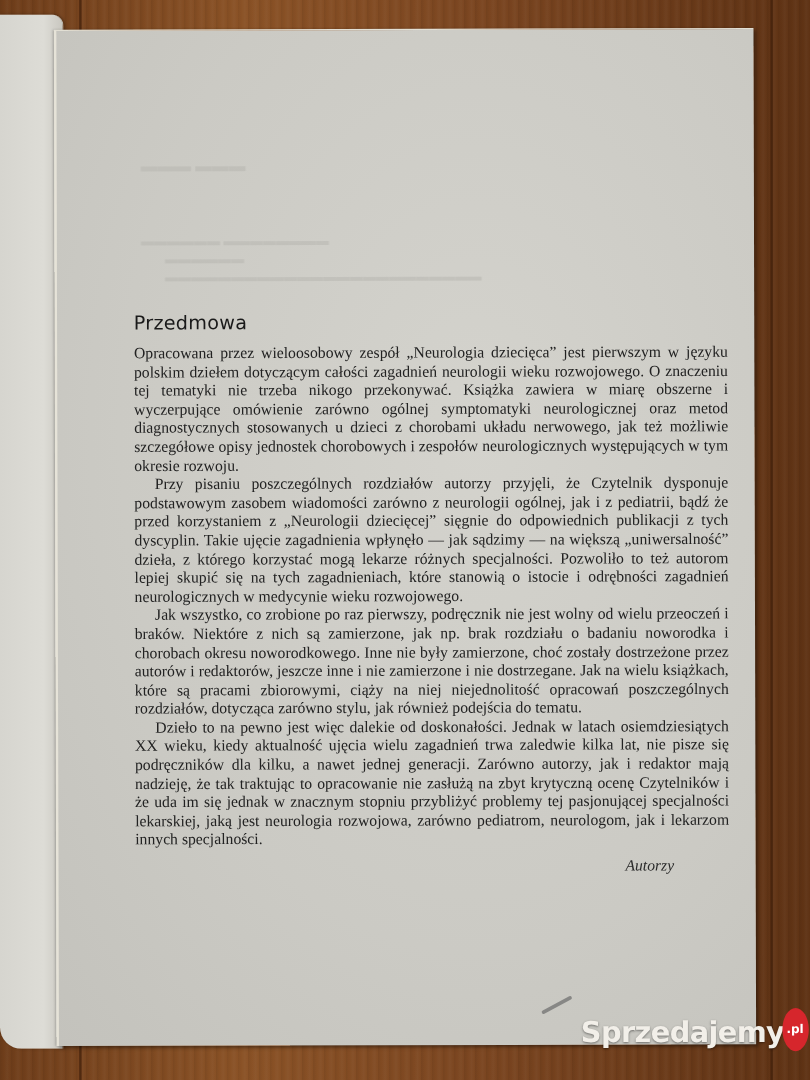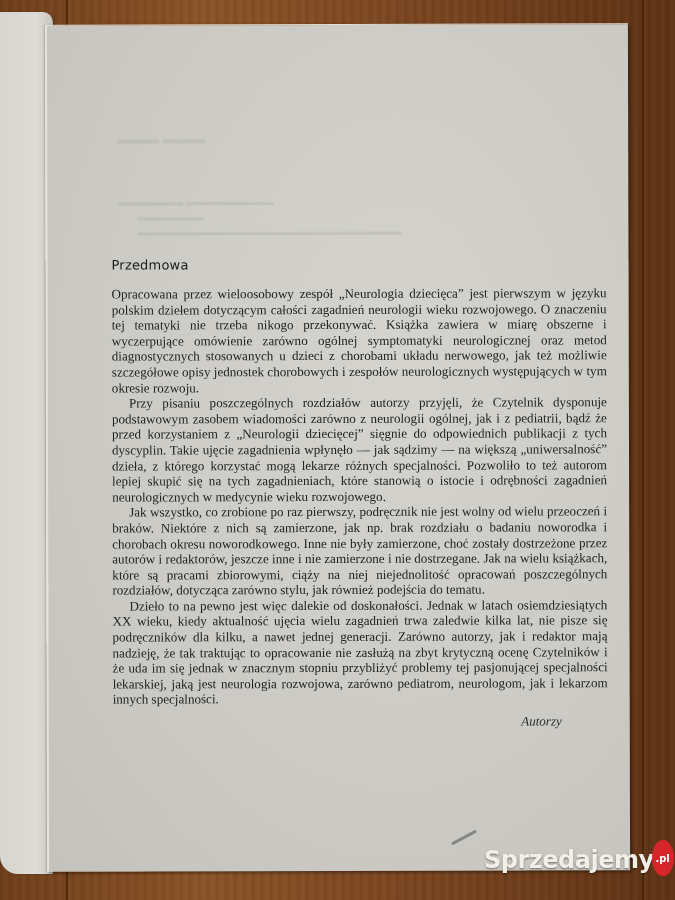--- a/index.html
+++ b/index.html
@@ -25,21 +25,21 @@
     border-top:1px solid #e2dfd4;
     box-shadow: 2px 2px 3px rgba(0,0,0,0.35), -1px 0 2px rgba(0,0,0,0.2);
     transform: rotate(-0.15deg);
   }
   .ghost {
     position:absolute; color:#b8b7b1; font-family:"Liberation Serif", serif; font-size:11px;
     filter: blur(0.6px); opacity:.55; white-space:nowrap;
   }
   .title {
     position:absolute; left:64px; top:223px;
-    font-family:"DejaVu Sans", sans-serif; font-size:13px; font-weight:normal;
+    font-family:"DejaVu Sans", sans-serif; font-size:16px; font-weight:normal;
     color:#1a1a1a; letter-spacing:0.2px;
   }
   .body-text {
     position:absolute; left:64px; top:261px; width:495px;
     font-family:"Liberation Serif", serif; font-size:13.1px; line-height:15.6px;
     color:#222; text-align:justify;
   }
   .body-text p { margin:0; text-indent:17px; }
   .body-text p.first { text-indent:0; }
   .signature {

